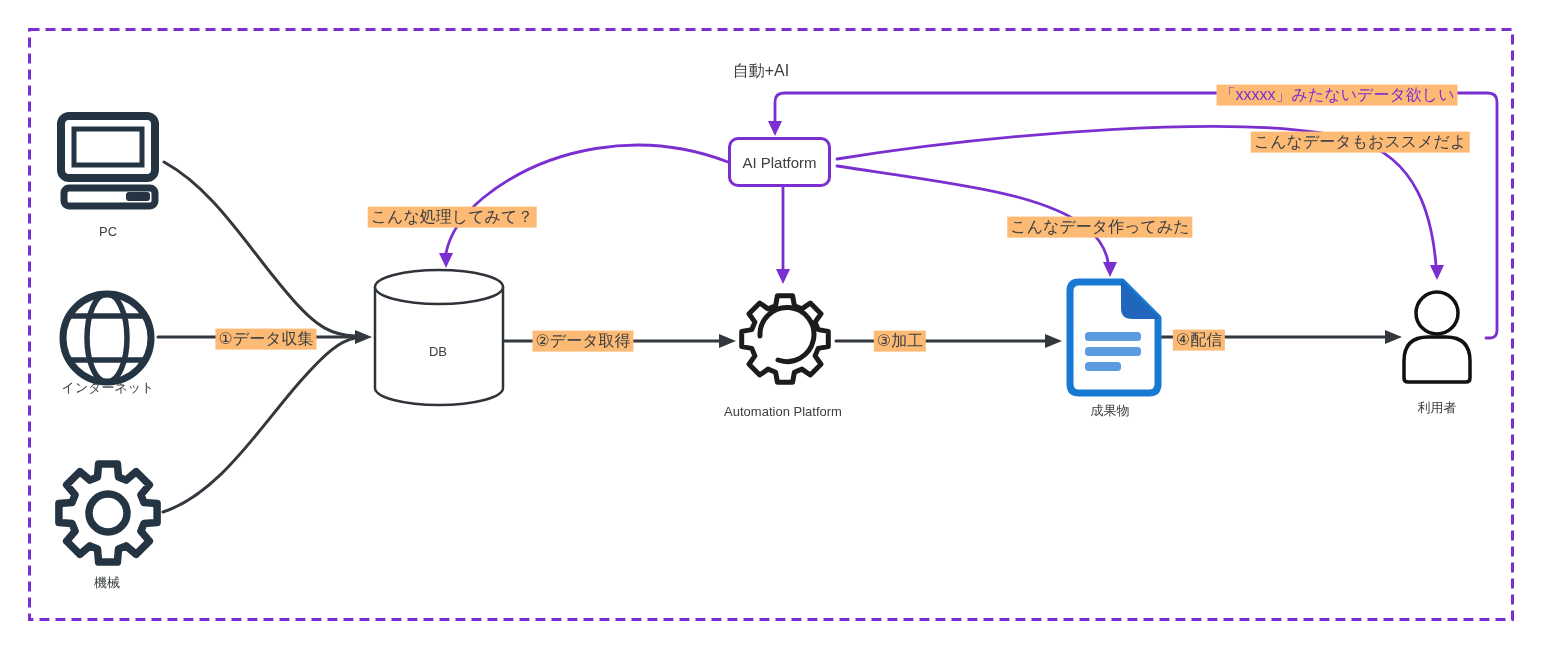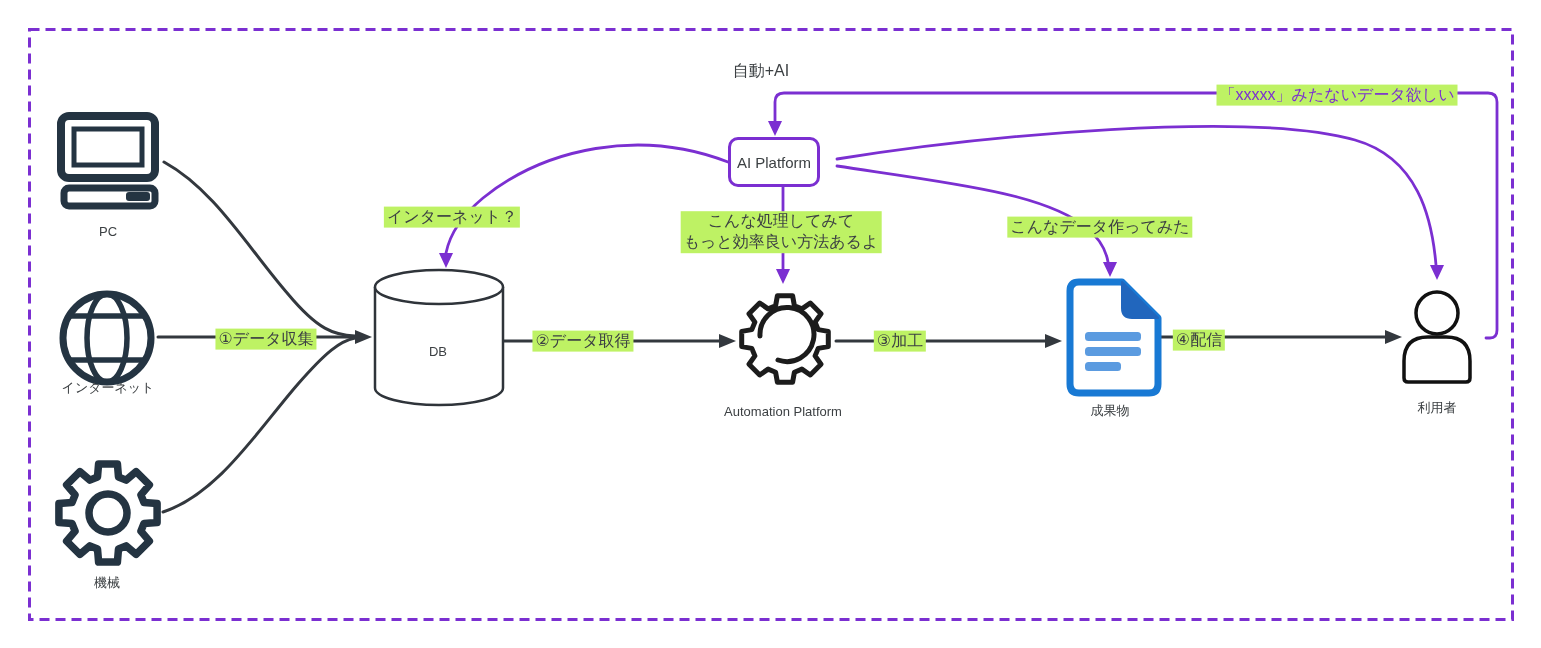--- a/index.html
+++ b/index.html
@@ -7,31 +7,31 @@
     --blue:#1879D4; --blue-dark:#2166BD; --blue-light:#5B9BE0; --black:#1C1C1C;
   }
   html,body{margin:0;padding:0;background:#ffffff;}
   .stage{
     position:relative; width:1541px; height:648px; background:#fff; overflow:hidden;
     font-family:"Liberation Sans","DejaVu Sans",sans-serif;
   }
   .stage svg{position:absolute;left:0;top:0;}
   .lbl{
     position:absolute; transform:translate(-50%,-50%);
-    background:#bef264; padding:0 3px; font-size:16px; color:var(--text);
+    background:#fdba74; padding:0 3px; font-size:16px; color:var(--text);
     white-space:nowrap; line-height:1.3; text-align:center;
   }
   .lbl.purple{color:var(--purple);}
   .lbl.plain{background:transparent;text-align:center;}
   .nlbl{
     position:absolute; transform:translate(-50%,-50%);
     font-size:13px; color:var(--text); white-space:nowrap; text-align:center;
   }
   .ai-box{
-    position:absolute; left:728px; top:137px; width:92px; height:50px;
+    position:absolute; left:728px; top:137px; width:103px; height:50px;
     box-sizing:border-box; background:#fff; border:3px solid var(--purple);
     border-radius:10px; display:flex; align-items:center; justify-content:center;
     font-size:15px; color:var(--text);
   }
 </style>
 </head>
 <body>
 
 <div class="stage">
 
@@ -122,21 +122,18 @@
   <div class="nlbl" style="left:438px;top:351px">DB</div>
   <div class="nlbl" style="left:783px;top:411px">Automation Platform</div>
   <div class="nlbl" style="left:1110px;top:411px">成果物</div>
   <div class="nlbl" style="left:1437px;top:408px">利用者</div>
 
   <div class="lbl" style="left:266px;top:339px">①データ収集</div>
   <div class="lbl" style="left:583px;top:341px">②データ取得</div>
   <div class="lbl" style="left:900px;top:341px">③加工</div>
   <div class="lbl" style="left:1199px;top:340px">④配信</div>
   <div class="lbl plain" style="left:761px;top:71px">自動+AI</div>
-  <div class="lbl" style="left:452px;top:217px">インターネット？</div>
-  <div class="lbl" style="left:781px;top:232px">
-    <div>こんな処理してみて</div>
-    <div>もっと効率良い方法あるよ</div>
-  </div>
+  <div class="lbl" style="left:452px;top:217px">こんな処理してみて？</div>
   <div class="lbl" style="left:1100px;top:227px">こんなデータ作ってみた</div>
+  <div class="lbl" style="left:1360px;top:142px">こんなデータもおススメだよ</div>
   <div class="lbl purple" style="left:1337px;top:95px">「xxxxx」みたないデータ欲しい</div>
 
 </div>
 
 </body></html>

